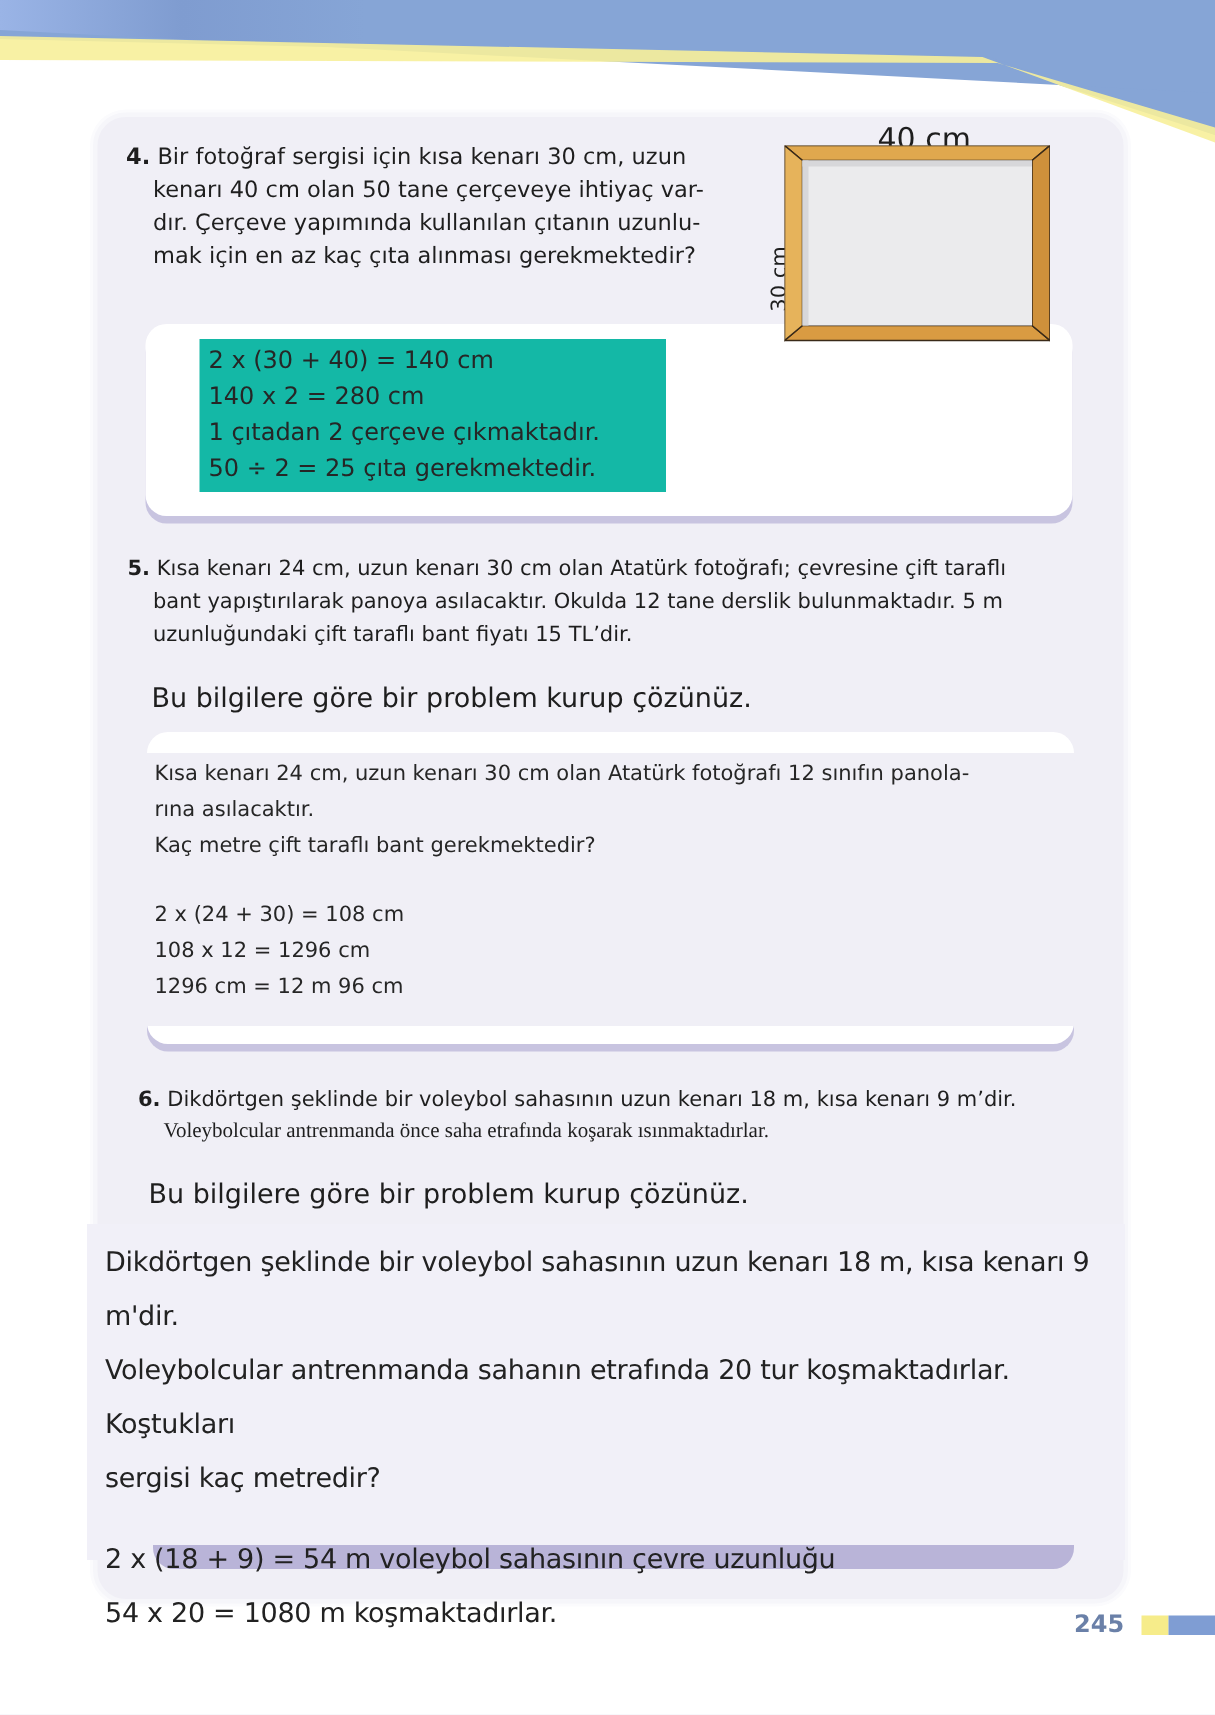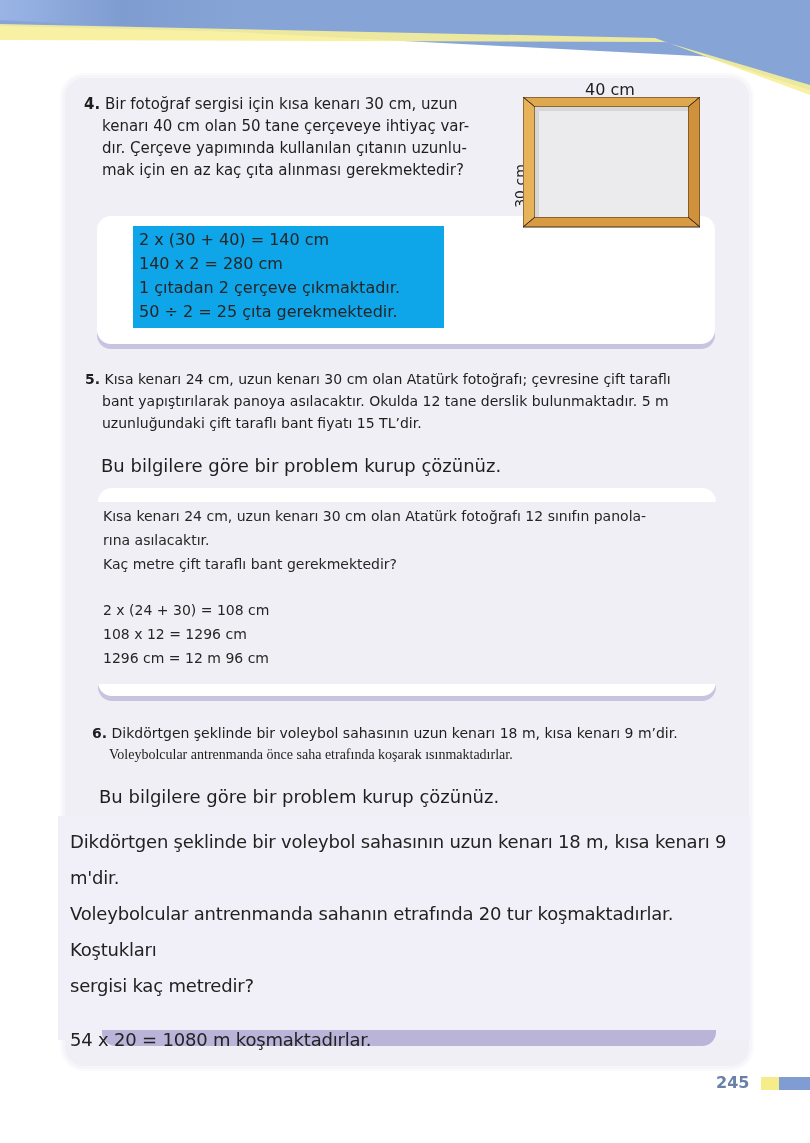--- a/index.html
+++ b/index.html
@@ -3,26 +3,26 @@
 <meta charset="utf-8">
 <style>
   html,body{margin:0;padding:0;}
   body{width:810px;height:1143px;position:relative;overflow:hidden;background:#ffffff;font-family:"DejaVu Sans","Liberation Sans",sans-serif;color:#1f1f1f;}
   .hdr{position:absolute;left:0;top:0;width:810px;height:100px;}
   .card{position:absolute;left:62px;top:75px;width:684px;height:988px;background:#f0eff6;border:3px solid #f6f6fa;border-radius:22px;box-shadow:0 0 0 2px #fbfbfd;}
   .q{position:absolute;font-size:15px;line-height:22px;color:#1e1e1e;}
   .q .num{font-weight:bold;}
   .q4{left:84px;top:93px;width:400px;}
   .q4 .indent{padding-left:18px;}
-  .frame-lbl-top{position:absolute;left:585px;top:80px;font-size:16px;color:#1e1e1e;}
+  .frame-lbl-top{position:absolute;left:585px;top:80px;font-size:20px;color:#1e1e1e;}
   .frame-lbl-left{position:absolute;left:498px;top:178px;font-size:14px;color:#1e1e1e;transform:rotate(-90deg);transform-origin:center;}
   .frame{position:absolute;left:523px;top:97px;width:177px;height:140px;}
   .ans{position:absolute;background:#ffffff;border-radius:14px;box-shadow:0 5px 0 #c8c4e0;}
   .ans1{left:97px;top:216px;width:618px;height:128px;}
-  .ans1-inner{position:absolute;left:133px;top:226px;width:311px;height:102px;background:#0ea5e9;padding:2px 0 0 6px;box-sizing:border-box;font-size:16px;line-height:24px;color:#262626;}
+  .ans1-inner{position:absolute;left:133px;top:226px;width:311px;height:102px;background:#14b8a6;padding:2px 0 0 6px;box-sizing:border-box;font-size:16px;line-height:24px;color:#262626;}
   .q5{left:85px;top:368px;width:650px;font-size:14px;line-height:22px;}
   .q5 .indent{padding-left:17px;}
   .prompt{position:absolute;font-size:18px;color:#1e1e1e;}
   .ans2{left:98px;top:488px;width:618px;height:208px;}
   .ans2-inner{position:absolute;left:98px;top:502px;width:618px;height:182px;background:#f0eff6;}
   .ans2-text{position:absolute;left:103px;top:504px;width:610px;font-size:14px;line-height:24px;color:#262626;}
   .q6{left:92px;top:722px;width:660px;font-size:14px;line-height:22px;}
   .q6 .indent{padding-left:17px;font-family:Liberation Serif, serif;}
   .ans3-bg{position:absolute;left:58px;top:816px;width:692px;height:224px;background:#f1f0f8;}
   .ans3-bar{position:absolute;left:102px;top:1030px;width:614px;height:16px;background:#b9b4d8;border-radius:0 0 14px 14px;}
@@ -105,18 +105,19 @@
 </div>
 <div class="prompt" style="left:99px;top:786px;">Bu bilgilere göre bir problem kurup çözünüz.</div>
 
 <div class="ans3-bg"></div>
 <div class="ans3-bar"></div>
 <div class="ans3-text">
   <div>Dikdörtgen şeklinde bir voleybol sahasının uzun kenarı 18 m, kısa kenarı 9 m'dir.</div>
   <div>Voleybolcular antrenmanda sahanın etrafında 20 tur koşmaktadırlar. Koştukları</div>
   <div>sergisi kaç metredir?</div>
   <div style="height:18px"></div>
+  <div>2 x (18 + 9) = 54 m voleybol sahasının çevre uzunluğu</div>
   <div>54 x 20 = 1080 m koşmaktadırlar.</div>
 </div>
 
 <div class="pgnum">245</div>
 <div class="pg-yellow"></div>
 <div class="pg-blue"></div>
 
 </body></html>

